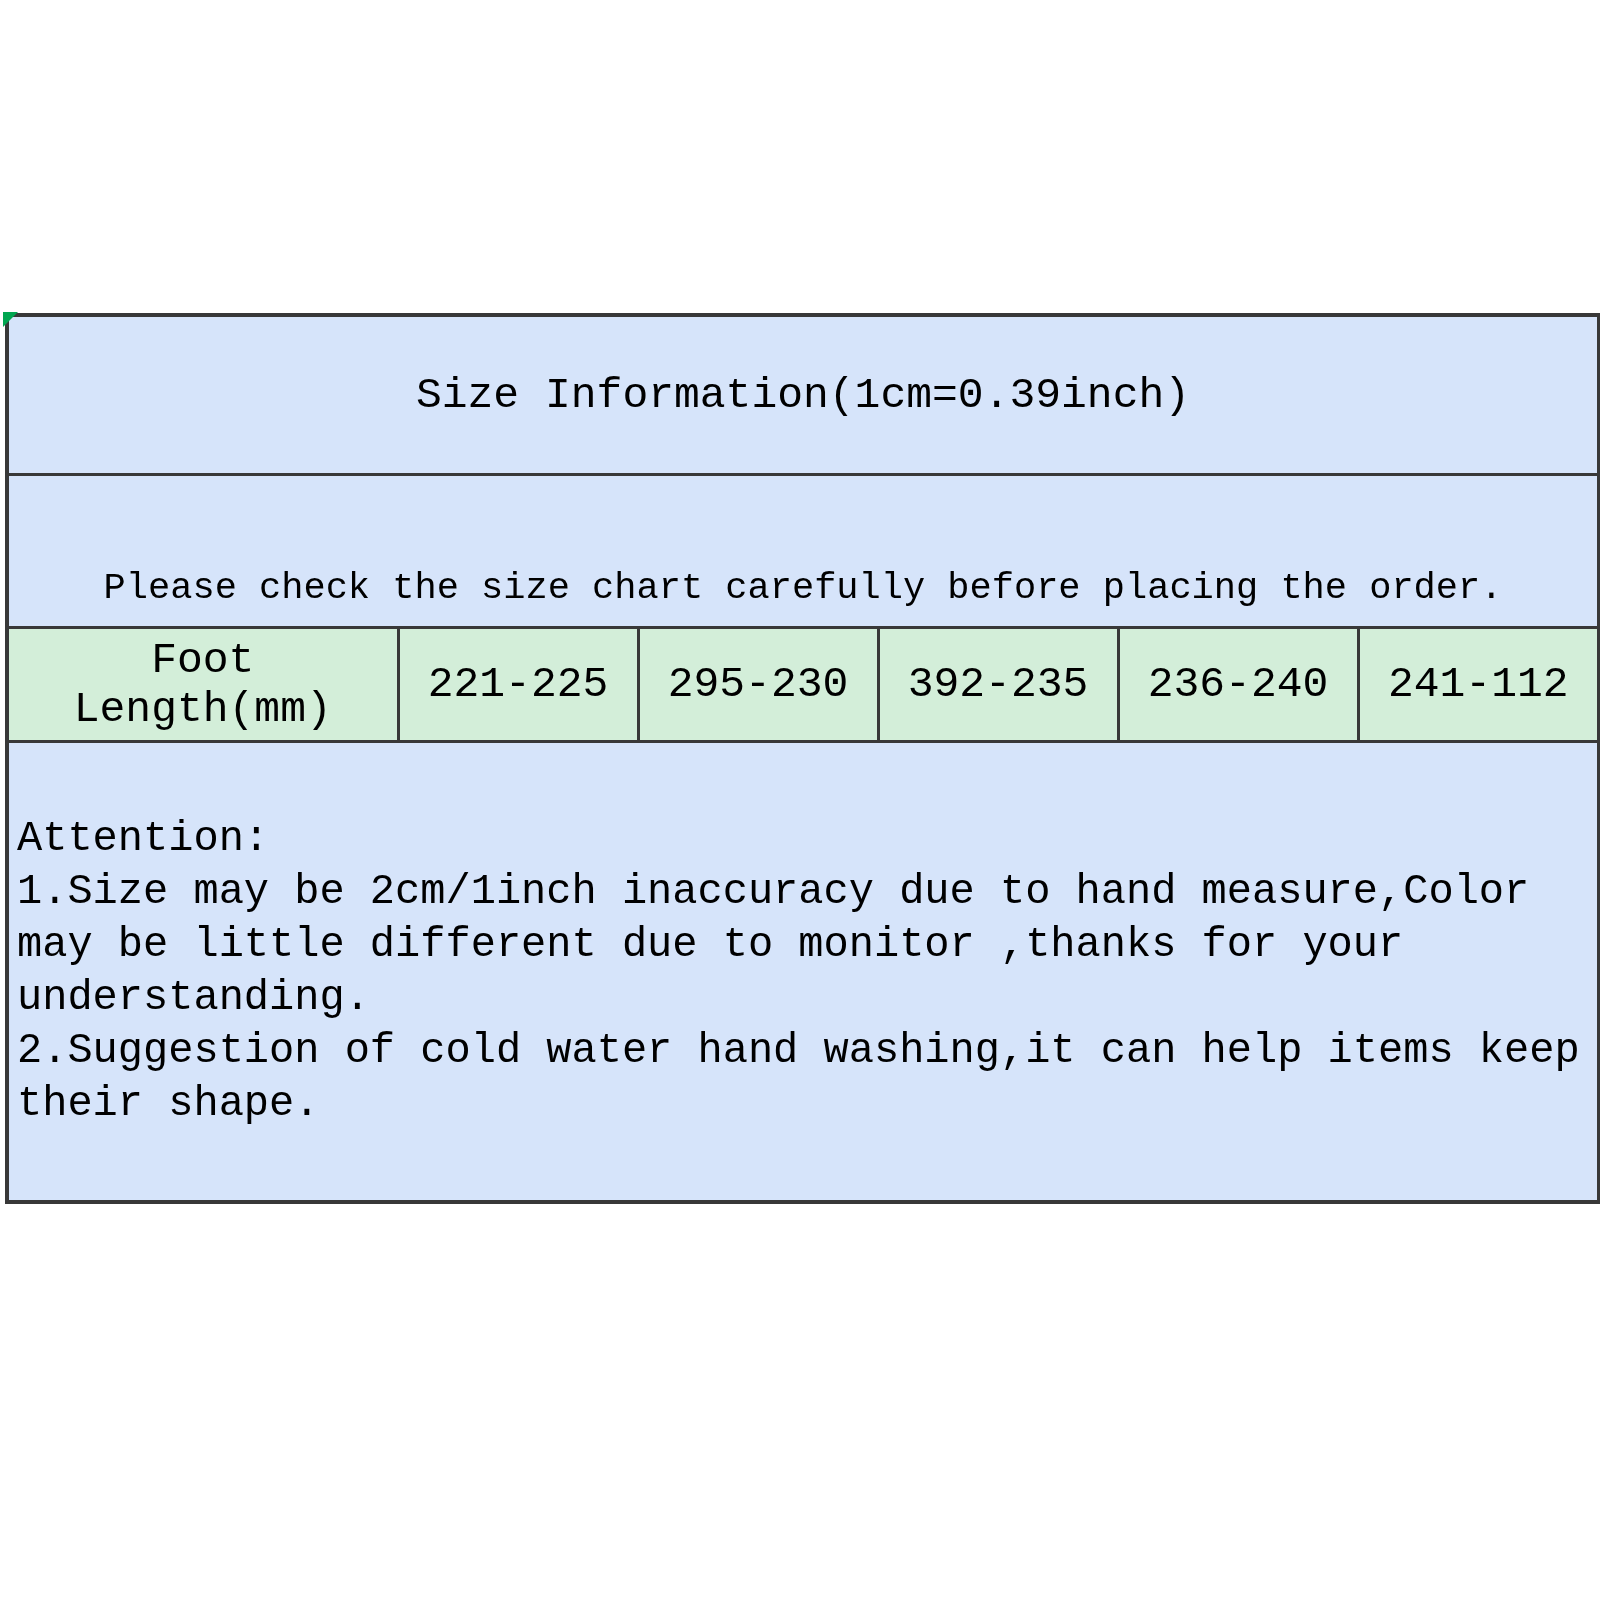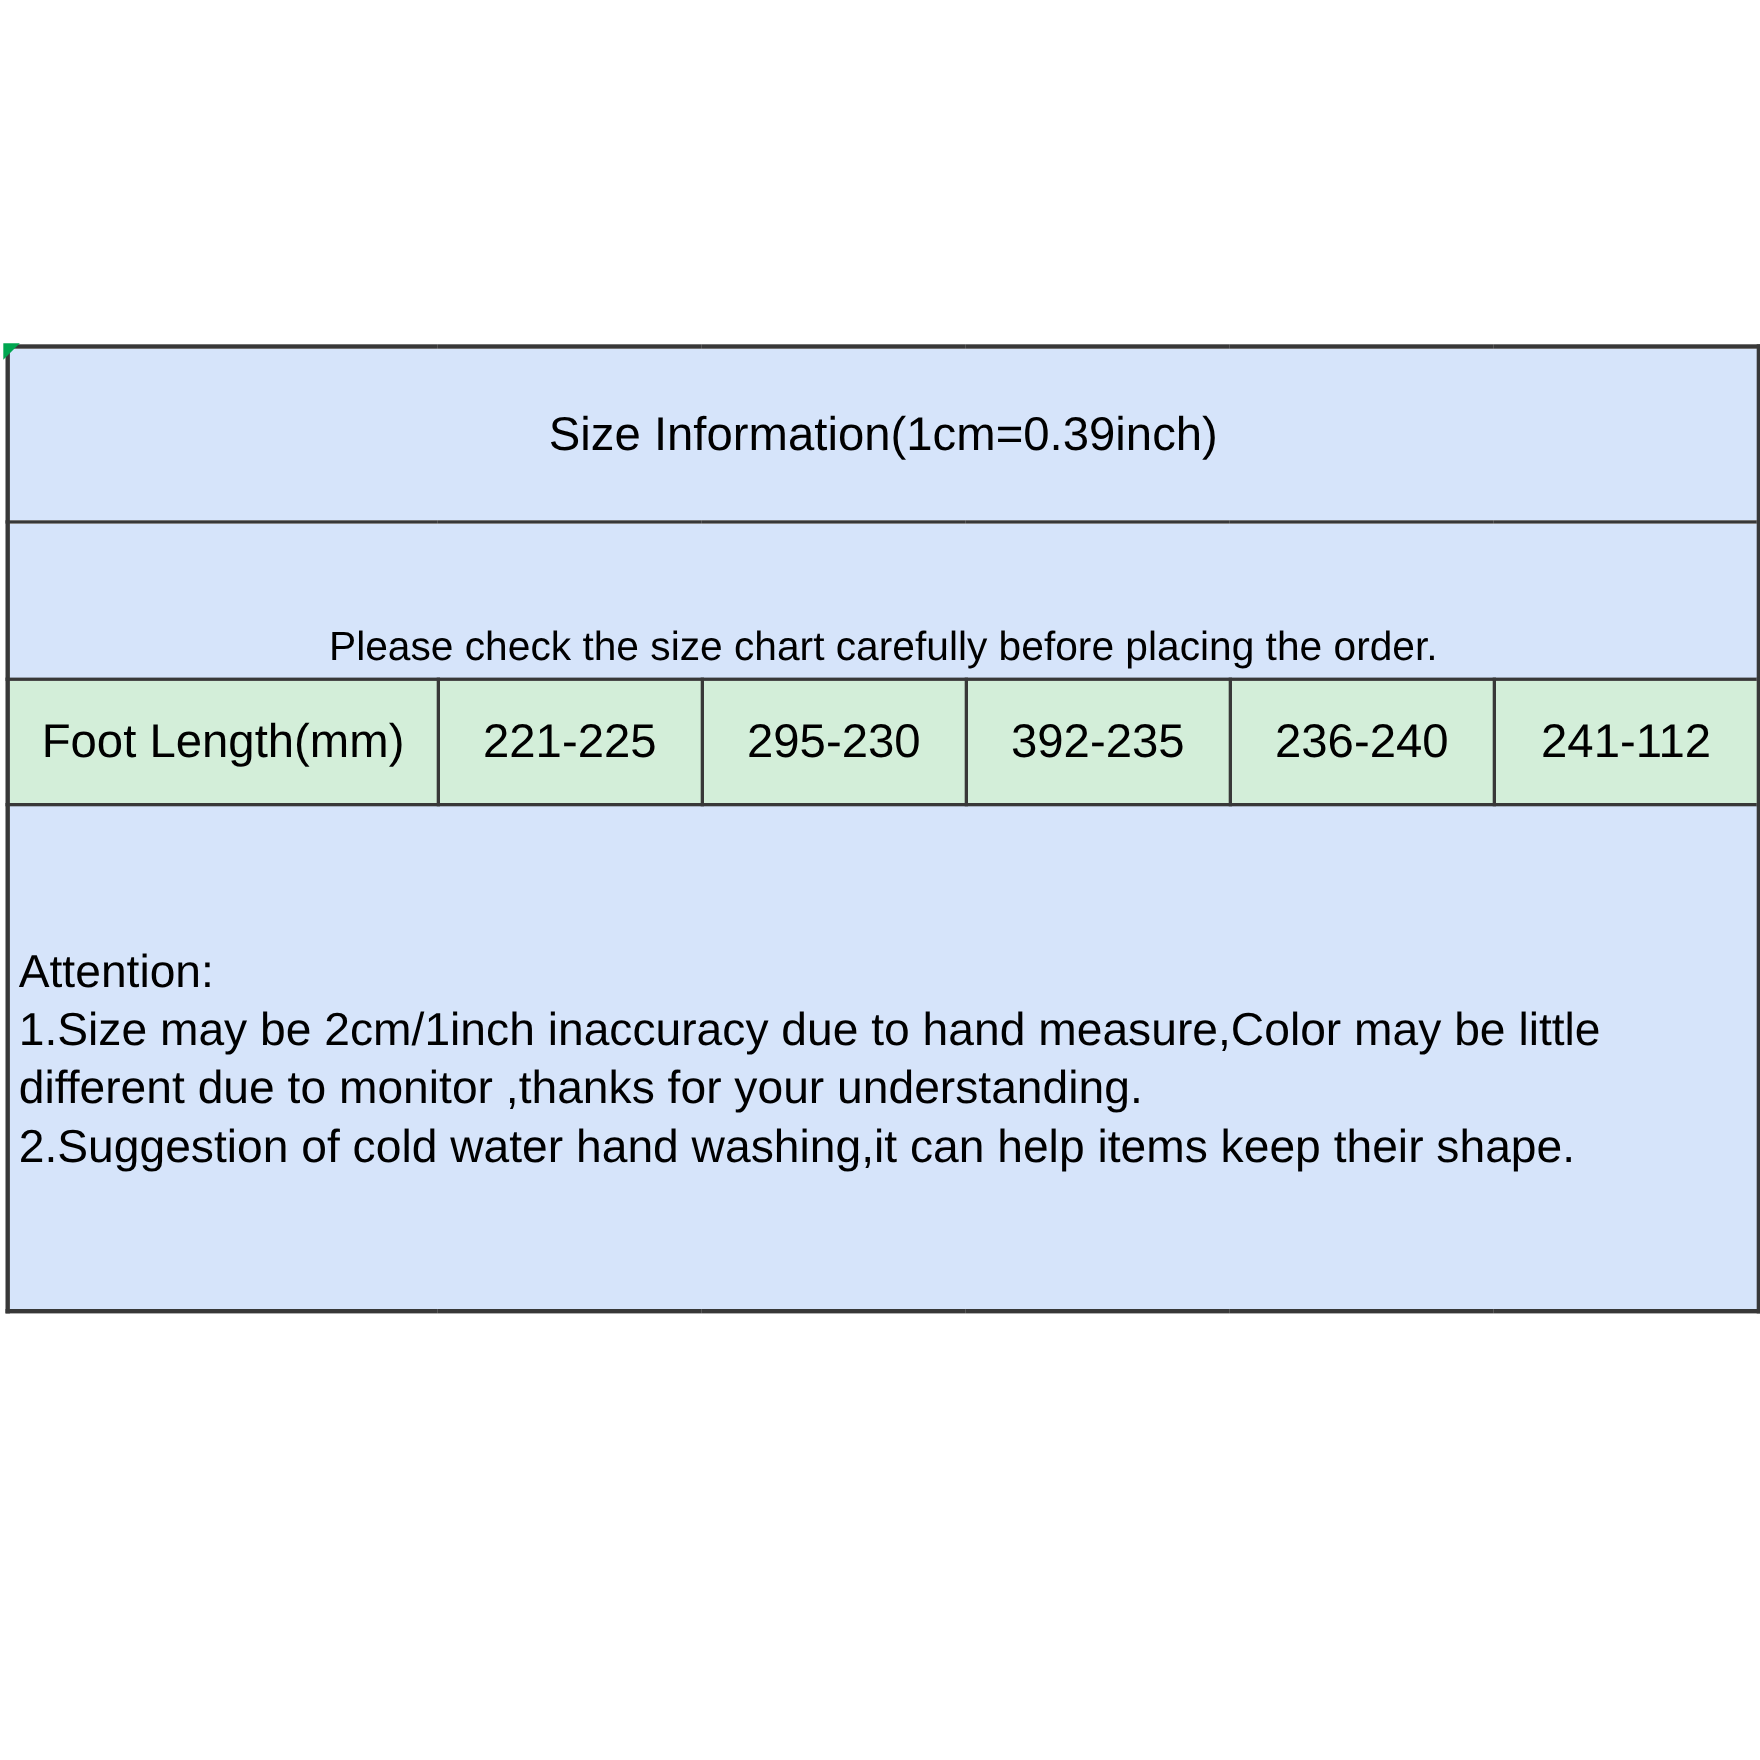--- a/index.html
+++ b/index.html
@@ -5,21 +5,21 @@
   html, body {
     margin: 0;
     padding: 0;
     background: #ffffff;
   }
   .canvas {
     position: relative;
     width: 1600px;
     height: 1260px;
     background: #ffffff;
-    font-family: Liberation Sans, sans-serif;
+    font-family: Liberation Mono, monospace;
     color: #000000;
     overflow: hidden;
   }
   .size-table {
     position: absolute;
     left: 5px;
     top: 313px;
     width: 1592px;
     border-collapse: collapse;
     table-layout: fixed;
@@ -35,21 +35,21 @@
     text-align: center;
     vertical-align: middle;
     font-size: 43px;
   }
   .cell-notice {
     height: 132px;
     background: #d6e4fa;
     text-align: center;
     vertical-align: bottom;
     font-size: 37px;
-    padding-bottom: 7px;
+    padding-bottom: 17px;
   }
   .cell-green {
     background: #d3eed9;
     text-align: center;
     vertical-align: middle;
     font-size: 43px;
   }
   .row-size .cell-green { height: 90px; }
   .row-foot .cell-green { height: 109px; margin-top: 20px; }
   .cell-attention {

